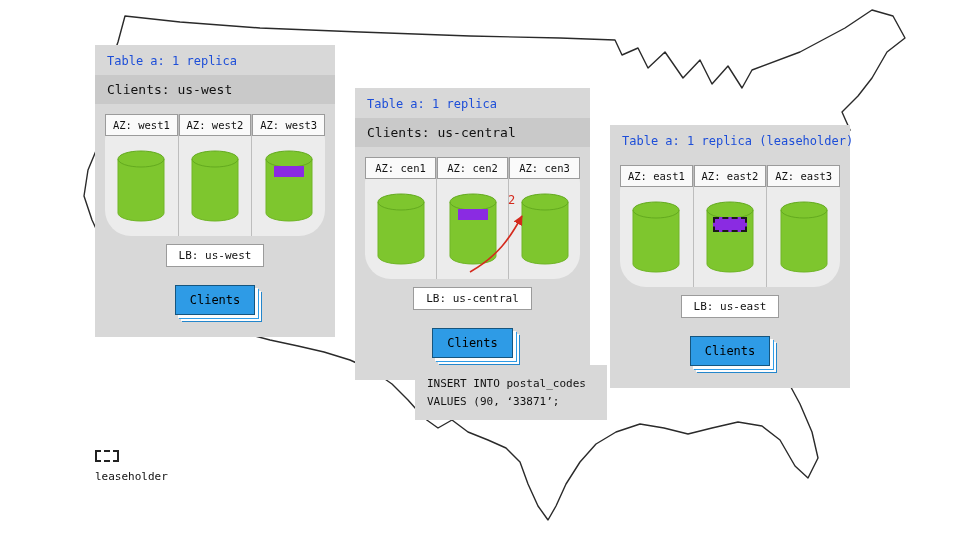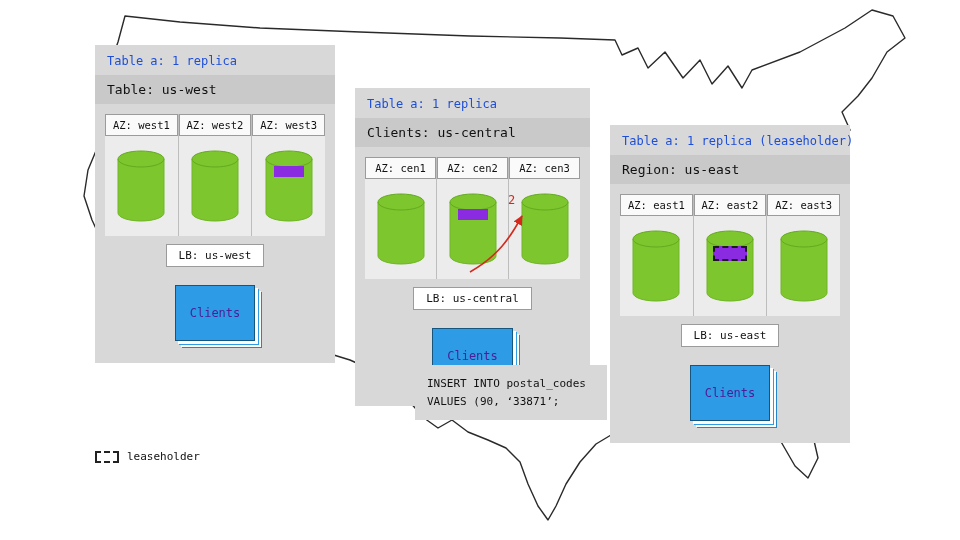--- a/index.html
+++ b/index.html
@@ -11,44 +11,44 @@
   #map-svg { position:absolute; inset:0; z-index:0; }
 
   .panel { position:absolute; background:#d8d8d8; z-index:1; }
   #panel-us-west   { left:95px;  top:45px;  width:240px; }
   #panel-us-central{ left:355px; top:88px;  width:235px; }
   #panel-us-east   { left:610px; top:125px; width:240px; }
 
   .panel-title { font-size:12px; color:#1d4ed8; padding:9px 12px 7px; white-space:nowrap; }
   .region-row  { background:#c9c9c9; font-size:13px; padding:7px 12px; }
 
-  .az-area { background:#ececec; margin:10px 10px 0; display:flex; align-items:stretch; }
+  .az-area { background:#ececec; margin:10px 10px 0; display:flex; align-items:stretch;border-radius:26px; }
   .az-col  { flex:1; display:flex; flex-direction:column; align-items:center;
              border-right:1px solid #bdbdbd; padding-bottom:12px; min-width:0; }
   .az-col:last-child { border-right:0; }
   .az-header { width:100%; text-align:center; font-size:10.5px; padding:4px 1px;
                background:#fafafa; border:1px solid #9b9b9b; white-space:nowrap; }
   .cyl-wrap { position:relative; margin-top:14px; width:48px; height:74px; }
   .marker { position:absolute; left:50%; transform:translateX(-50%); top:16px;
             width:30px; height:11px; background:#8a2be2; z-index:2; }
   .marker.dashed { border:2px dashed #1a1a1a; width:34px; height:15px; }
 
   .lb-box { background:#fff; border:1px solid #9b9b9b; font-size:11px;
             padding:4px 12px; width:max-content; margin:8px auto 0; }
-  .clients-btn { background:#2e9be6; border:1px solid #16557e; color:#4c1d95;
-            font-size:12px; padding:20px 14px; width:max-content; margin:18px auto 4px;
+  .clients-btn { background:#2e9be6; border:1px solid #16557e; color:#000000;
+            font-size:12px; padding:7px 14px; width:max-content; margin:18px auto 4px;
             box-shadow:3px 3px 0 #fdfdfd, 4px 4px 0 #2e9be6, 6px 6px 0 #fdfdfd, 7px 7px 0 #2386cc;
             cursor:pointer; }
   .panel-bottom-pad { height:18px; }
 
   .sql-box { position:absolute; left:415px; top:365px; width:192px; background:#d8d8d8;
              z-index:1; padding:10px 12px; font-size:11px; line-height:1.6; }
 
-  .legend { position:absolute; left:95px; top:450px; display:flex; align-items:center;
-            gap:8px; z-index:1; font-size:11px; }
+  .legend { position:absolute; left:95px; top:450px; display:flex; 
+            gap:8px; z-index:1; font-size:11px;flex-direction:column; }
   .legend-swatch { width:24px; height:12px; background:#fff; border:2px dashed #222; }
 
   #arrow-svg { position:absolute; inset:0; z-index:3; pointer-events:none; }
   #arrow-svg text { font-family:"DejaVu Sans Mono",monospace; font-size:12px; }
 </style>
 </head>
 <body>
 
 <svg id="map-svg" width="960" height="540" viewBox="0 0 960 540">
   <path d="M125 16 L180 22 L260 28 L360 32 L470 36 L560 38 L615 40
@@ -60,21 +60,21 @@
            L712 428 L688 434 L664 428 L640 424 L616 432 L596 444 L580 462
            L566 484 L556 506 L548 520 L538 506 L528 484 L520 462 L506 448
            L488 440 L468 432 L452 420 L438 428 L424 418 L408 400 L392 384
            L372 370 L350 360 L324 352 L298 346 L270 340 L240 332 L210 326
            L180 318 L152 310 L134 292 L118 270 L104 246 L92 220 L84 196
            L88 170 L98 146 L108 122 L104 96 L108 70 L118 42 Z" fill="#ffffff" stroke="#2a2a2a" stroke-width="1.4" stroke-linejoin="round"></path>
 </svg>
 
 <div class="panel" id="panel-us-west">
   <div class="panel-title">Table a: 1 replica</div>
-  <div class="region-row">Table: us-west</div>
+  <div class="region-row">Clients: us-west</div>
   <div class="az-area">
     <div class="az-col">
       <div class="az-header">AZ: west1</div>
       <div class="cyl-wrap">
         
         <svg width="48" height="74" viewBox="0 0 48 74">
           <path d="M1 9 V63 a23 8 0 0 0 46 0 V9" fill="#7ec62e" stroke="#70b527" stroke-width="1"></path>
           <ellipse cx="24" cy="9" rx="23" ry="8" fill="#7ec62e" stroke="#63aa1f" stroke-width="1"></ellipse>
         </svg>
       </div>
@@ -140,21 +140,20 @@
       </div>
     </div>
   </div>
   <div class="lb-box">LB: us-central</div>
   <div class="clients-btn">Clients</div>
   <div class="panel-bottom-pad"></div>
 </div>
 
 <div class="panel" id="panel-us-east">
   <div class="panel-title">Table a: 1 replica (leaseholder)</div>
-  <div class="region-row">Region: us-east</div>
   <div class="az-area">
     <div class="az-col">
       <div class="az-header">AZ: east1</div>
       <div class="cyl-wrap">
         
         <svg width="48" height="74" viewBox="0 0 48 74">
           <path d="M1 9 V63 a23 8 0 0 0 46 0 V9" fill="#7ec62e" stroke="#70b527" stroke-width="1"></path>
           <ellipse cx="24" cy="9" rx="23" ry="8" fill="#7ec62e" stroke="#63aa1f" stroke-width="1"></ellipse>
         </svg>
       </div>

